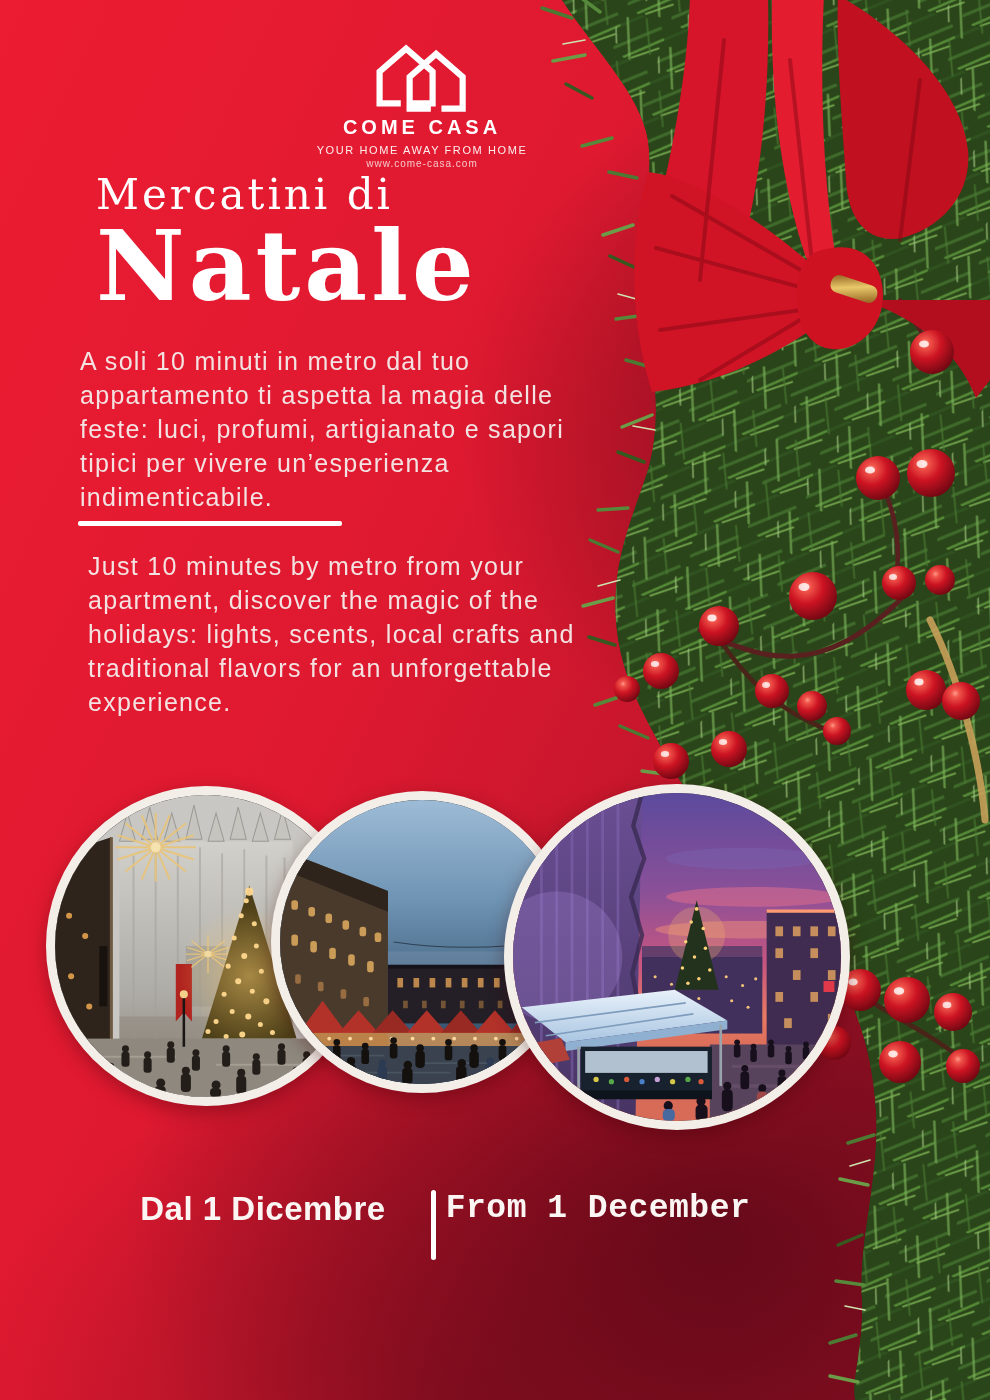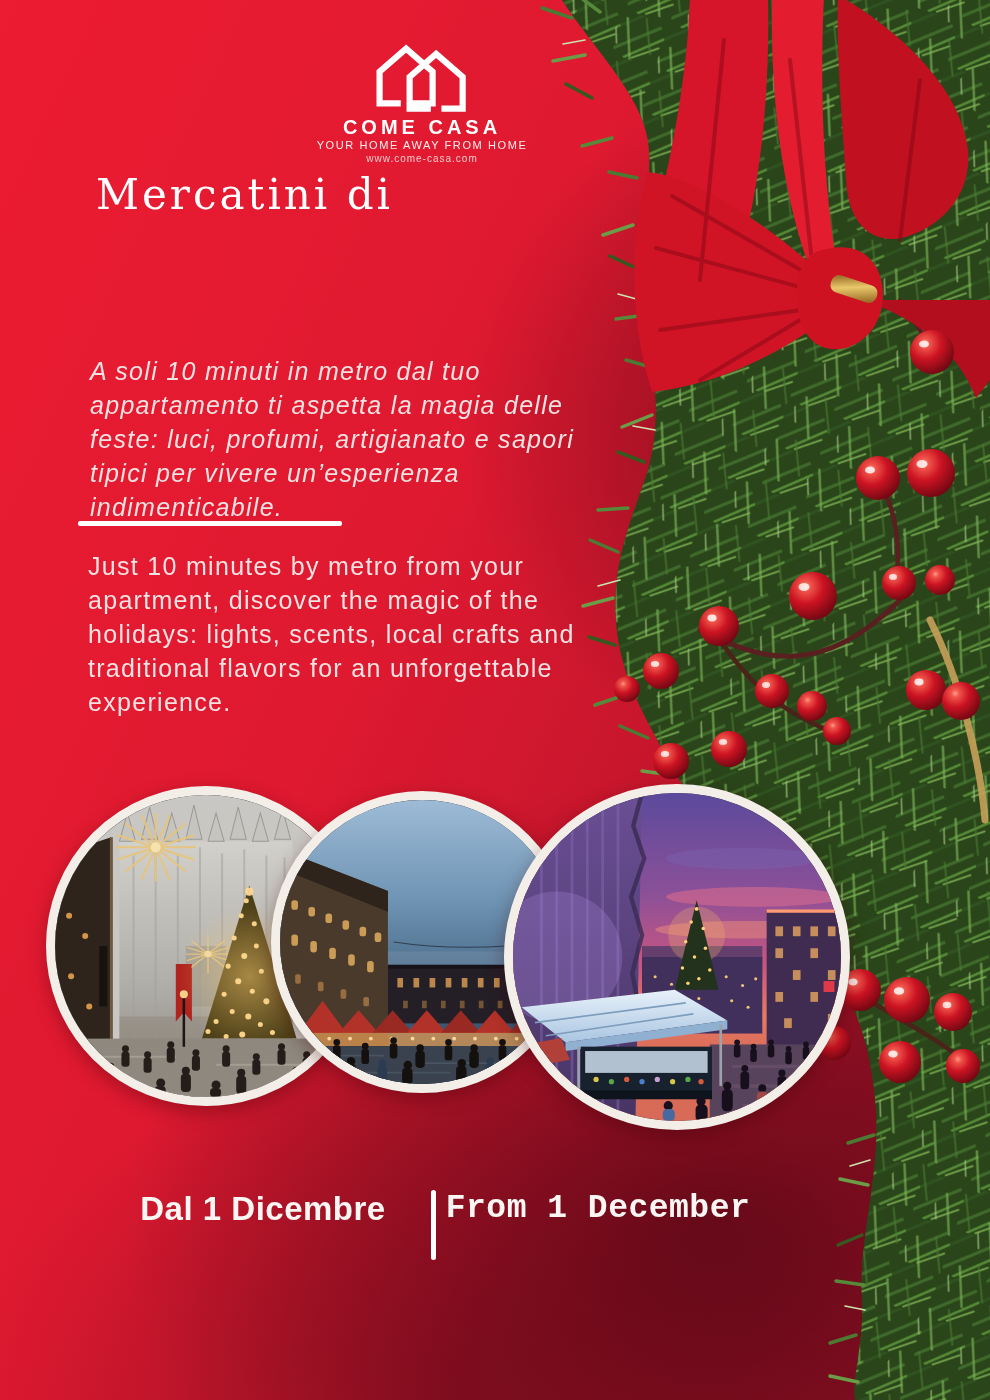--- a/index.html
+++ b/index.html
@@ -11,21 +11,21 @@
       radial-gradient(900px 700px at 70% 88%, rgba(52,2,14,.55), rgba(52,2,14,0) 65%),
       radial-gradient(700px 500px at 45% 100%, rgba(70,6,18,.35), rgba(70,6,18,0) 70%),
       linear-gradient(115deg,#ec1c32 0%,#de1930 40%,#c5162c 62%,#a61328 82%,#971126 100%);
     padding-left: 24px;
   }
   .decor{position:absolute;left:0;top:0;z-index:1;pointer-events:none;}
   
   .logo{position:absolute;left:312px;top:38px;width:220px;text-align:center;z-index:6;}
   .logo svg{display:block;margin:0 auto;}
   .logo-name{font-size:20px;font-weight:700;letter-spacing:4px;margin-top:2px;}
-  .logo-tag{font-size:11px;font-weight:500;letter-spacing:1.6px;color:#fdeeee;}
+  .logo-tag{font-size:11px;font-weight:500;letter-spacing:1.6px;margin-top:5px;color:#fdeeee;}
   .logo-url{font-size:10px;letter-spacing:1px;margin-top:2px;color:#f6dcdc;opacity:.9;}
   
   .title{position:absolute;left:84px;top:160px;z-index:6;font-family:"DejaVu Serif",serif;}
   .title .t1{display:block;font-size:42px;font-weight:400;letter-spacing:3px;line-height:1.1;}
   .title .t2{display:block;font-size:97px;font-weight:700;letter-spacing:4px;line-height:.95;margin-top:2px;}
   
   .para{position:absolute;z-index:6;font-size:25px;line-height:34px;letter-spacing:1.3px;color:#f3e2e1;}
   .para-it{left:80px;top:344px;width:540px;}
   .divider{position:absolute;left:78px;top:521px;width:264px;height:5px;background:#ffffff;border-radius:2px;z-index:6;}
   .para-en{left:86px;top:547px;width:545px;}
@@ -201,23 +201,24 @@
       <path d="M36 74 H12 V38 L42 12 L72 38 V74 H48"></path>
       <path d="M70 80 H46 V44 L76 18 L106 44 V80 H82"></path>
     </svg>
     <div class="logo-name">COME CASA</div>
     <div class="logo-tag">YOUR HOME AWAY FROM HOME</div>
     <div class="logo-url">www.come-casa.com</div>
   </header>
 
   <h1 class="title" style="margin:12px;font-weight:400;">
     <span class="t1">Mercatini di</span>
+    <span class="t2">Natale</span>
   </h1>
 
-  <p class="para para-it" style="margin:10px;font-style:italic;">A soli 10 minuti in metro dal tuo appartamento ti aspetta la magia delle feste: luci, profumi, artigianato e sapori tipici per vivere un’esperienza indimenticabile.</p>
+  <p class="para para-it" style="margin:0;">A soli 10 minuti in metro dal tuo appartamento ti aspetta la magia delle feste: luci, profumi, artigianato e sapori tipici per vivere un’esperienza indimenticabile.</p>
   <div class="divider"></div>
   <p class="para para-en" style="margin:2px;">Just 10 minutes by metro from your apartment, discover the magic of the holidays: lights, scents, local crafts and traditional flavors for an unforgettable experience.</p>
 
   <div class="circle c1" title="Milan Duomo facade with lit Christmas tree, golden star lights and crowd">
     <svg viewBox="0 0 300 300">
       <defs>
         <linearGradient id="g-fac1" x1="0" y1="0" x2="0" y2="1">
           <stop offset="0%" stop-color="#d2d0cb"></stop>
             <stop offset="70%" stop-color="#aeaca7"></stop>
             <stop offset="100%" stop-color="#969088"></stop>

